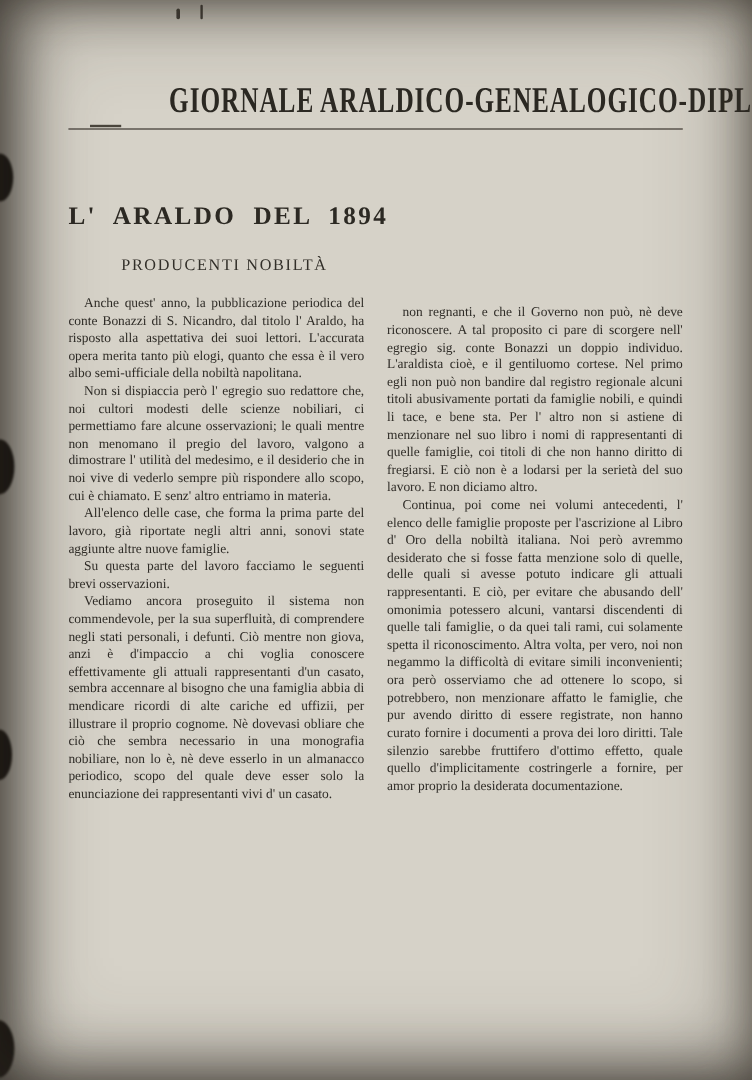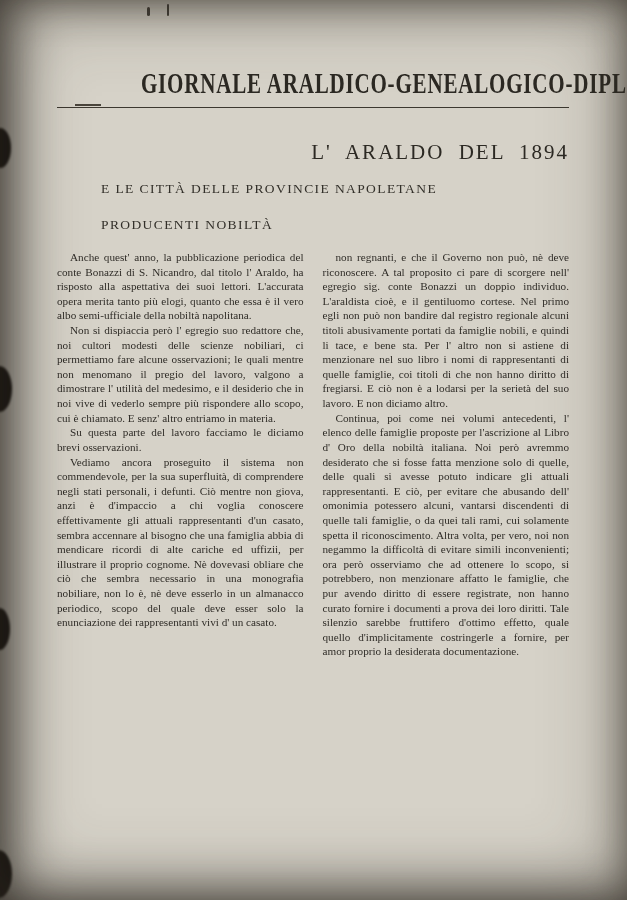--- a/index.html
+++ b/index.html
@@ -76,42 +76,43 @@
     transform: scale(0.78, 1.12);
     transform-origin: center;
   }
   .masthead-rule {
     margin-top: 8px;
     border: 0;
     border-top: 1.6px solid #3c3830;
     height: 0;
   }
   .article-title {
-    margin-top: 32px;
-    text-align: right;
+    margin-top: 60px;
+    text-align: left;
     font-size: 21px;
-    font-weight: normal;
+    font-weight: bold;
     letter-spacing: 2px;
     word-spacing: 7px;
     color: #2c2923;
   }
   .article-subtitle {
     margin-top: 16px;
     padding-left: 44px;
     font-size: 13.5px;
     letter-spacing: 1.4px;
     color: #322f29;
   }
   .article-subtitle .line2 {
     margin-top: 20px;
   }
   .columns {
     margin-top: 17px;
     display: flex;
     gap: 19px;
+    align-items: center;
   }
   .col {
     flex: 1 1 0;
     text-align: justify;
     font-size: 11.2px;
     line-height: 1.305;
     color: #2f2c27;
   }
   .col p {
     margin: 0;
@@ -134,30 +135,30 @@
   <div class="content">
 
     <div class="masthead-wrap">
       <span class="masthead">GIORNALE ARALDICO-GENEALOGICO-DIPLOMATICO</span>
     </div>
     <hr class="masthead-rule">
 
     <div class="article-title">L' ARALDO  DEL  1894</div>
 
     <div class="article-subtitle">
-      <div class="line1">E LE CITTÀ DELLE PROVINCIE NAPOLETANE</div>
       <div class="line2">PRODUCENTI  NOBILTÀ</div>
     </div>
 
     <div class="columns">
 
       <div class="col">
         <p>Anche quest' anno, la pubblicazione periodica del conte Bonazzi di S. Nicandro, dal titolo l' Araldo, ha risposto alla aspettativa dei suoi lettori. L'accurata opera merita tanto più elogi, quanto che essa è il vero albo semi-ufficiale della nobiltà napolitana.</p>
         <p>Non si dispiaccia però l' egregio suo redattore che, noi cultori modesti delle scienze nobiliari, ci permettiamo fare alcune osservazioni; le quali mentre non menomano il pregio del lavoro, valgono a dimostrare l' utilità del medesimo, e il desiderio che in noi vive di vederlo sempre più rispondere allo scopo, cui è chiamato. E senz' altro entriamo in materia.</p>
-        <p>Su questa parte del lavoro facciamo le diciamo brevi osservazioni.</p>
+        <p>All'elenco delle case, che forma la prima parte del lavoro, già riportate negli altri anni, sonovi state aggiunte altre nuove famiglie.</p>
+        <p>Su questa parte del lavoro facciamo le seguenti brevi osservazioni.</p>
         <p>Vediamo ancora proseguito il sistema non commendevole, per la sua superfluità, di comprendere negli stati personali, i defunti. Ciò mentre non giova, anzi è d'impaccio a chi voglia conoscere effettivamente gli attuali rappresentanti d'un casato, sembra accennare al bisogno che una famiglia abbia di mendicare ricordi di alte cariche ed uffizii, per illustrare il proprio cognome. Nè dovevasi obliare che ciò che sembra necessario in una monografia nobiliare, non lo è, nè deve esserlo in un almanacco periodico, scopo del quale deve esser solo la enunciazione dei rappresentanti vivi d' un casato.</p>
       </div>
 
       <div class="col">
         <p>non regnanti, e che il Governo non può, nè deve riconoscere. A tal proposito ci pare di scorgere nell' egregio sig. conte Bonazzi un doppio individuo. L'araldista cioè, e il gentiluomo cortese. Nel primo egli non può non bandire dal registro regionale alcuni titoli abusivamente portati da famiglie nobili, e quindi li tace, e bene sta. Per l' altro non si astiene di menzionare nel suo libro i nomi di rappresentanti di quelle famiglie, coi titoli di che non hanno diritto di fregiarsi. E ciò non è a lodarsi per la serietà del suo lavoro. E non diciamo altro.</p>
         <p>Continua, poi come nei volumi antecedenti, l' elenco delle famiglie proposte per l'ascrizione al Libro d' Oro della nobiltà italiana. Noi però avremmo desiderato che si fosse fatta menzione solo di quelle, delle quali si avesse potuto indicare gli attuali rappresentanti. E ciò, per evitare che abusando dell' omonimia potessero alcuni, vantarsi discendenti di quelle tali famiglie, o da quei tali rami, cui solamente spetta il riconoscimento. Altra volta, per vero, noi non negammo la difficoltà di evitare simili inconvenienti; ora però osserviamo che ad ottenere lo scopo, si potrebbero, non menzionare affatto le famiglie, che pur avendo diritto di essere registrate, non hanno curato fornire i documenti a prova dei loro diritti. Tale silenzio sarebbe fruttifero d'ottimo effetto, quale quello d'implicitamente costringerle a fornire, per amor proprio la desiderata documentazione.</p>
       </div>
 
     </div>
   </div>

